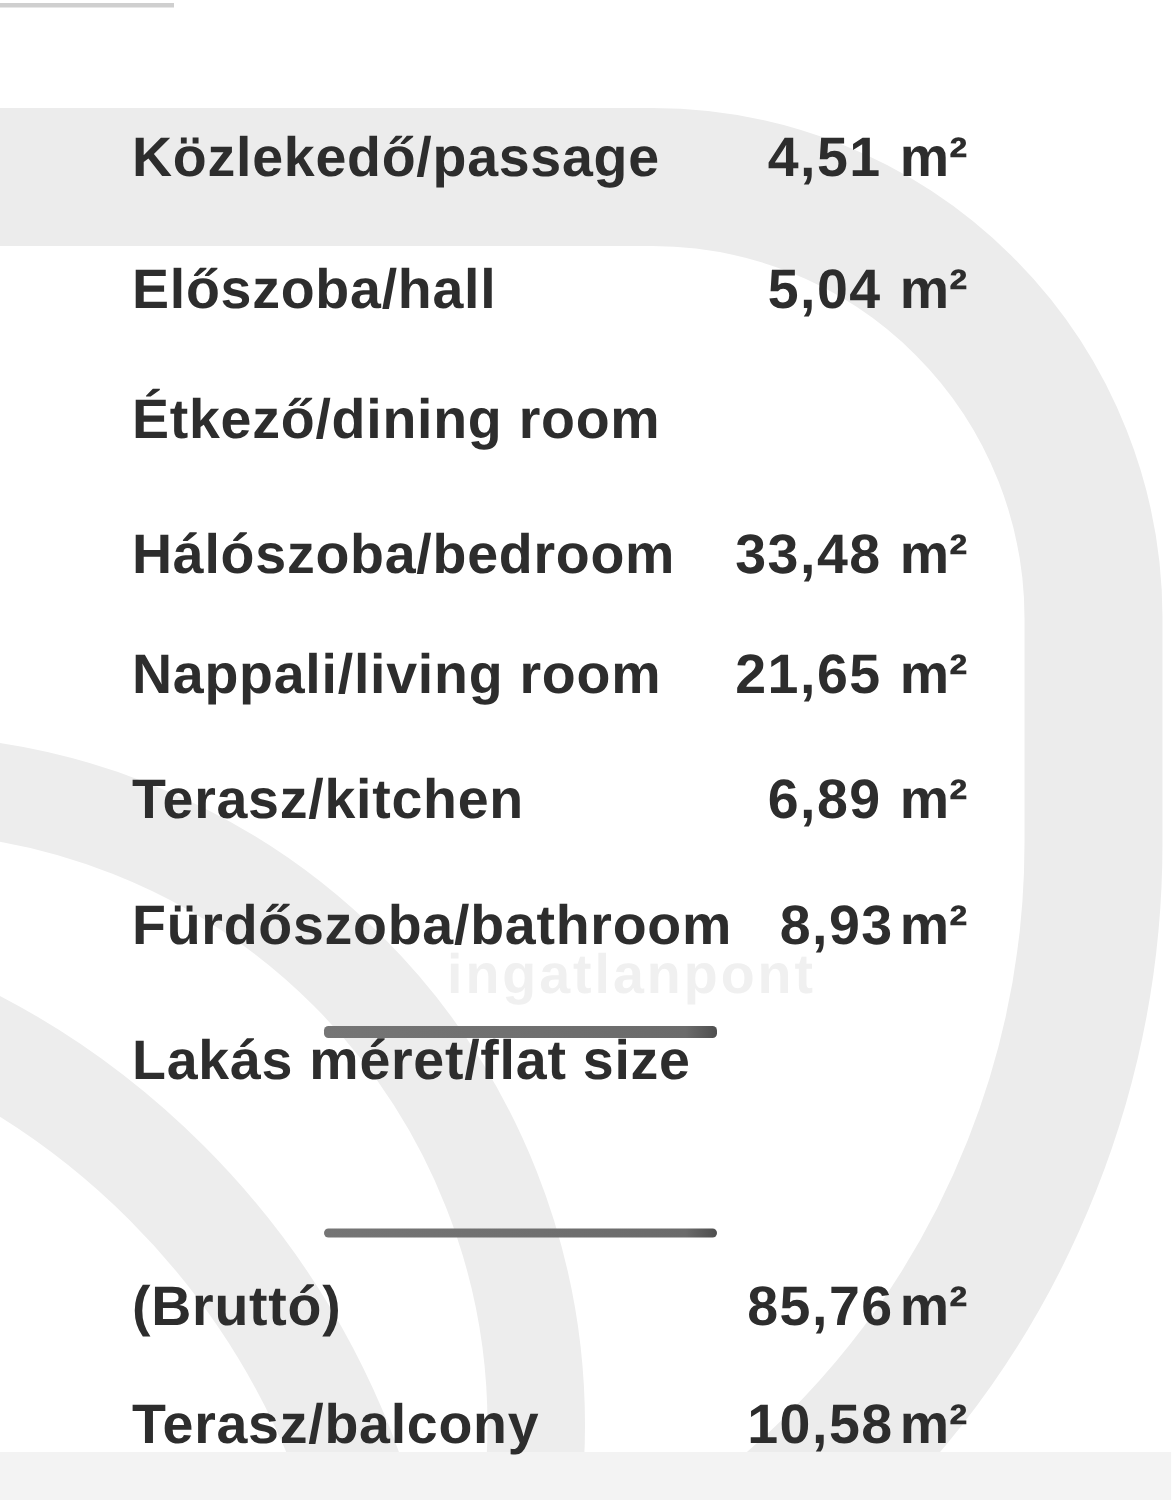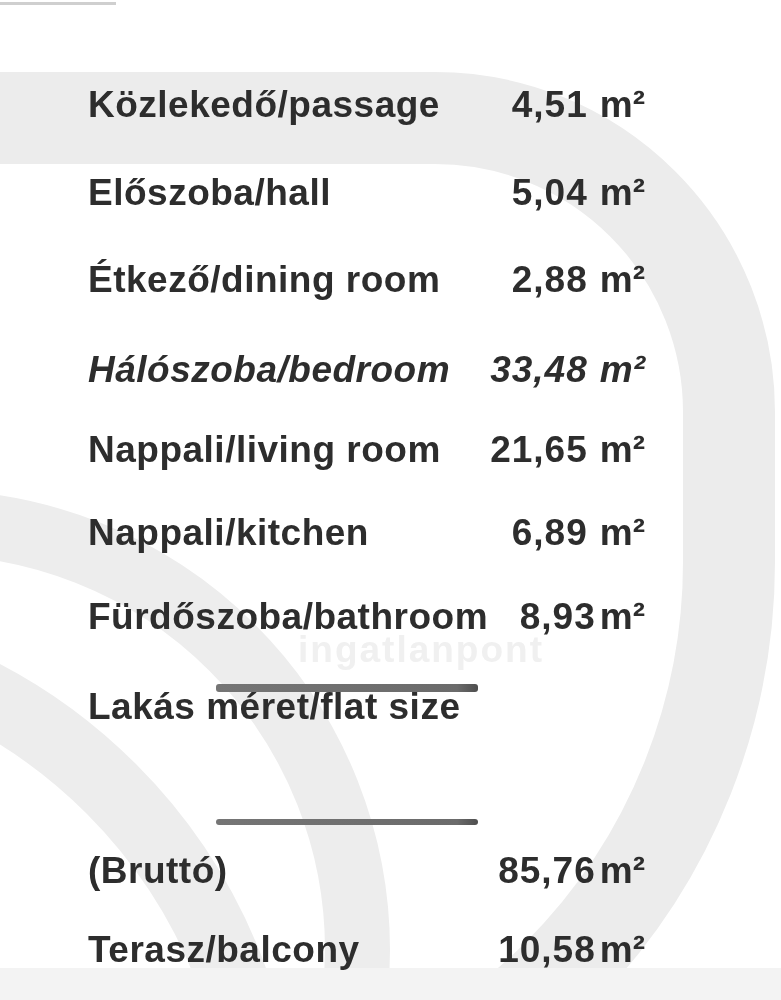--- a/index.html
+++ b/index.html
@@ -50,21 +50,21 @@
   }
   .value {
     font-weight:bold; font-size:37px; letter-spacing:1px;
     white-space:nowrap; text-align:right;
   }
   .value .unit { margin-left:12px; letter-spacing:0; }
   .value.tight .unit { margin-left:4px; }
   .r1  { top:82px;  }
   .r2  { top:170px;gap:24px; }
   .r3  { top:257px; }
-  .r4  { top:347px;font-style:italic; }
+  .r4  { top:347px; }
   .r5  { top:427px;gap:32px; }
   .r6  { top:510px; }
   .r7  { top:594px; }
   .r8  { top:684px; }
   .r9  { top:848px;gap:11px; }
   .r10 { top:927px; }
   .divider {
     position:absolute; left:216px; width:262px;
     background:linear-gradient(to right,#757575 0%,#6b6b6b 92%,#4e4e4e 100%);
     border-radius:3px;
@@ -87,32 +87,31 @@
   <div class="row r1">
     <span class="label">Közlekedő/passage</span>
     <span class="value"><span>4,51</span><span class="unit">m²</span></span>
   </div>
   <div class="row r2">
     <span class="label">Előszoba/hall</span>
     <span class="value"><span>5,04</span><span class="unit">m²</span></span>
   </div>
   <div class="row r3">
     <span class="label">Étkező/dining room</span>
-    <span class="value"><span>2,88</span><span class="unit">m²</span></span>
   </div>
   <div class="row r4">
     <span class="label">Hálószoba/bedroom</span>
     <span class="value"><span>33,48</span><span class="unit">m²</span></span>
   </div>
   <div class="row r5">
     <span class="label">Nappali/living room</span>
     <span class="value"><span>21,65</span><span class="unit">m²</span></span>
   </div>
   <div class="row r6">
-    <span class="label">Nappali/kitchen</span>
+    <span class="label">Terasz/kitchen</span>
     <span class="value"><span>6,89</span><span class="unit">m²</span></span>
   </div>
   <div class="row r7">
     <span class="label">Fürdőszoba/bathroom</span>
     <span class="value tight"><span>8,93</span><span class="unit">m²</span></span>
   </div>
 
   <div class="divider divider-1"></div>
 
   <div class="row r8">

